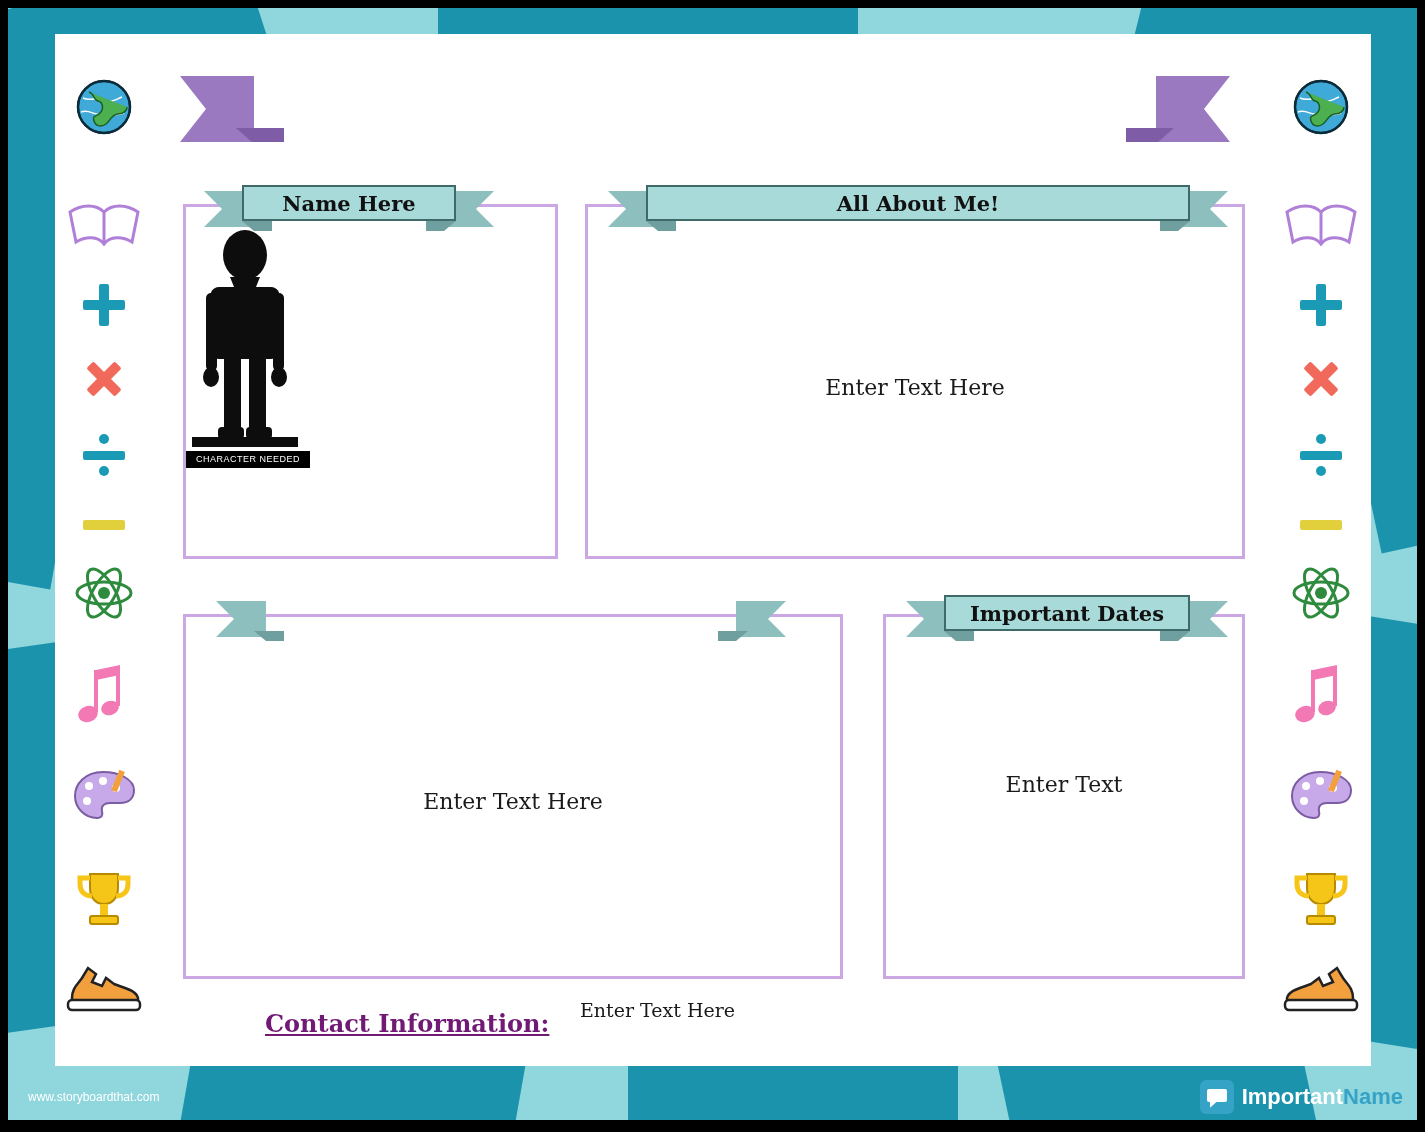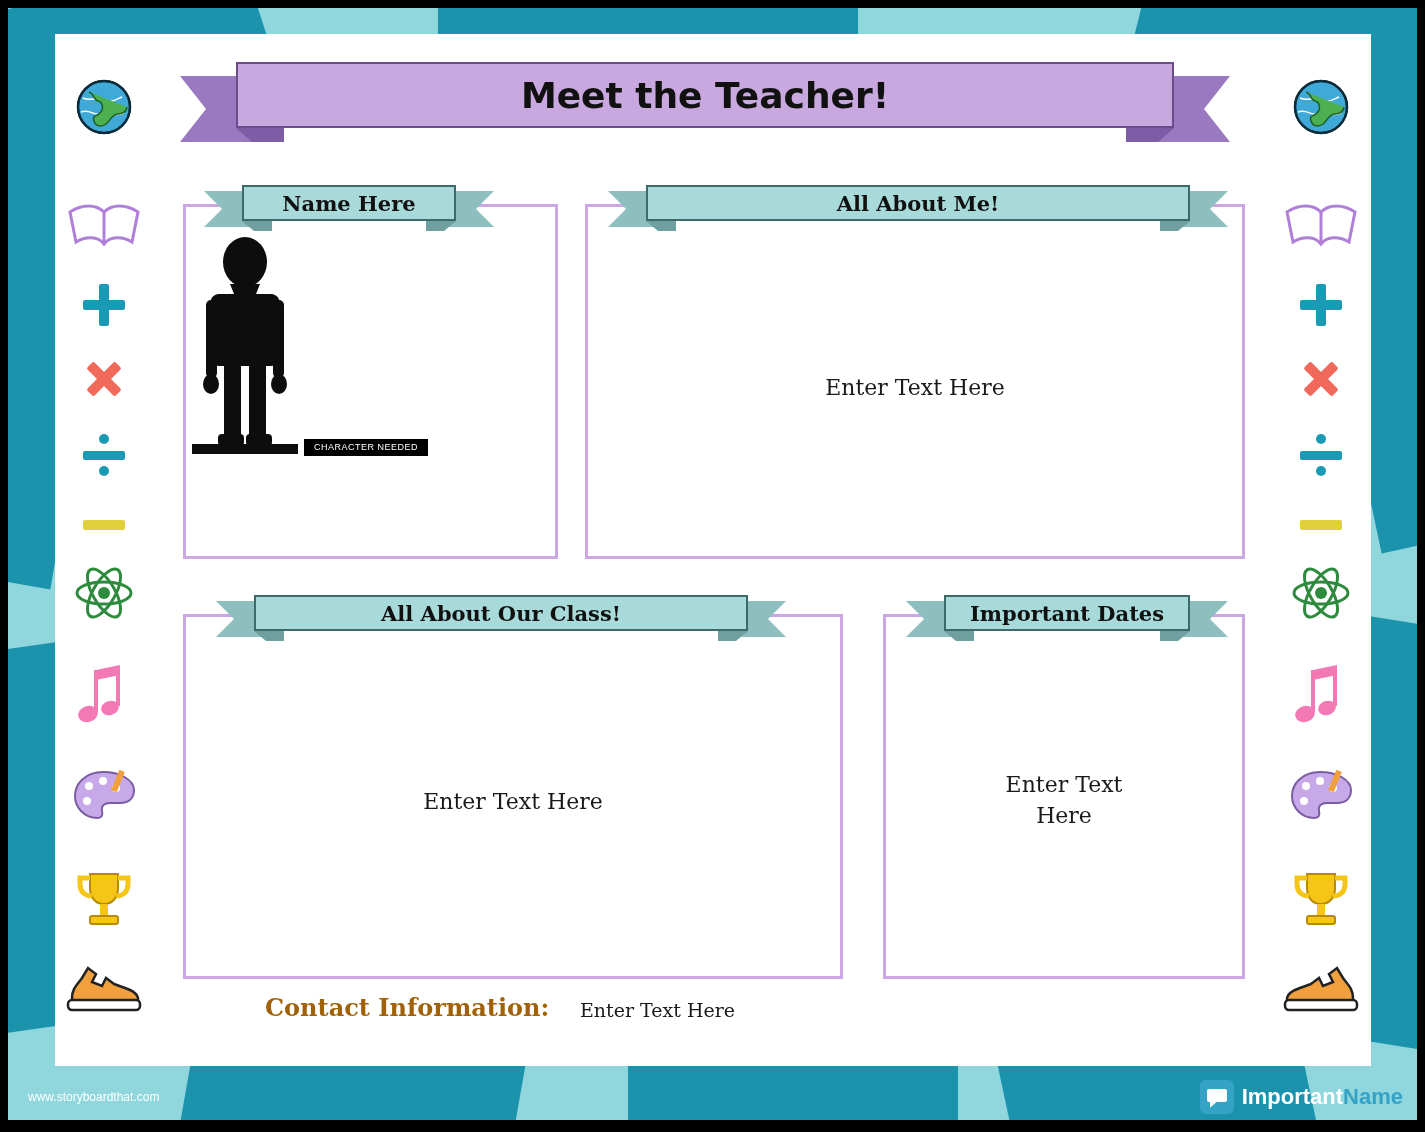--- a/index.html
+++ b/index.html
@@ -117,22 +117,22 @@
     left: 0; right: 0;
     text-align: center;
     font-family: "DejaVu Serif", serif;
     font-size: 22px;
     color: #1a1a1a;
   }
 
   
   #char-wrap {
     position: absolute;
-    left: 0; right: 0; top: 29px;
-    display: flex; flex-direction: row; align-items: flex-end;
+    left: 0; right: 0; top: 22px;
+    display: flex; flex-direction: column; align-items: flex-start;
   }
   #char-svg { display: block; }
   #char-needed {
     margin-top: 2px;
     background: #000; color: #fff;
     font-size: 9px; letter-spacing: .5px;
     padding: 3px 10px 4px;
     font-family: "Liberation Sans", sans-serif;
   }
   #char-caption {
@@ -146,25 +146,26 @@
     color: #111;
   }
 
   
   #contact-row {
     position: absolute;
     left: 210px; top: 955px;
     width: 900px; height: 40px;
   }
   #contact-label {
-    position: absolute; left: 0; top: 4px;
+    position: absolute; left: 0; top: 20px;
     font-family: "DejaVu Serif", serif;
     font-weight: bold;
     font-size: 24px;
-    color: #a16207;
+    color: #701a75;
+    text-decoration: underline;
   }
   #contact-value {
     position: absolute; left: 315px; top: 10px;
     font-family: "DejaVu Serif", serif;
     font-size: 19px;
     color: #1a1a1a;
   }
 
   
   .rail { position: absolute; width: 92px; top: 50px; z-index: 6; }
@@ -387,23 +388,20 @@
     </div>
   </div>
 
   <div id="page">
 
     <div id="title-banner">
       <div class="ribbon-tail left"></div>
       <div class="ribbon-tail right"></div>
       <div class="ribbon-fold l"></div>
       <div class="ribbon-fold r"></div>
-      <div id="title-main">
-        <span id="title-text">Meet the Teacher!</span>
-      </div>
     </div>
 
     <div class="section" style="left:128px; top:170px; width:375px; height:355px;padding-left:12px;">
       <div class="sec-ribbon" style="left:18px; width:290px;">
         <div class="sec-tail left"></div>
         <div class="sec-tail right"></div>
         <div class="sec-fold l"></div>
         <div class="sec-fold r"></div>
         <div class="sec-label" style="width:214px;">
           <span>Name Here</span>
@@ -441,39 +439,35 @@
       </div>
       <div class="placeholder" style="top:168px;">Enter Text Here</div>
     </div>
 
     <div class="section" style="left:128px; top:580px; width:660px; height:365px;">
       <div class="sec-ribbon" style="left:30px; width:570px;">
         <div class="sec-tail left"></div>
         <div class="sec-tail right"></div>
         <div class="sec-fold l"></div>
         <div class="sec-fold r"></div>
-        <div class="sec-label" style="width:494px;">
-          <span>All About Our Class!</span>
-        </div>
       </div>
       <div class="placeholder" style="top:172px;">Enter Text Here</div>
     </div>
 
     <div class="section" style="left:828px; top:580px; width:362px; height:365px;">
       <div class="sec-ribbon" style="left:20px; width:322px;text-align:right;">
         <div class="sec-tail left"></div>
         <div class="sec-tail right"></div>
         <div class="sec-fold l"></div>
         <div class="sec-fold r"></div>
         <div class="sec-label" style="width:246px;">
           <span>Important Dates</span>
         </div>
       </div>
       <div class="placeholder" style="top:155px;">Enter Text</div>
-      <div class="placeholder" style="top:186px;">Here</div>
     </div>
 
     <div id="contact-row">
       <span id="contact-label">Contact Information:</span>
       <span id="contact-value">Enter Text Here</span>
     </div>
 
   </div>
 
   <div id="footer-url">www.storyboardthat.com</div>

